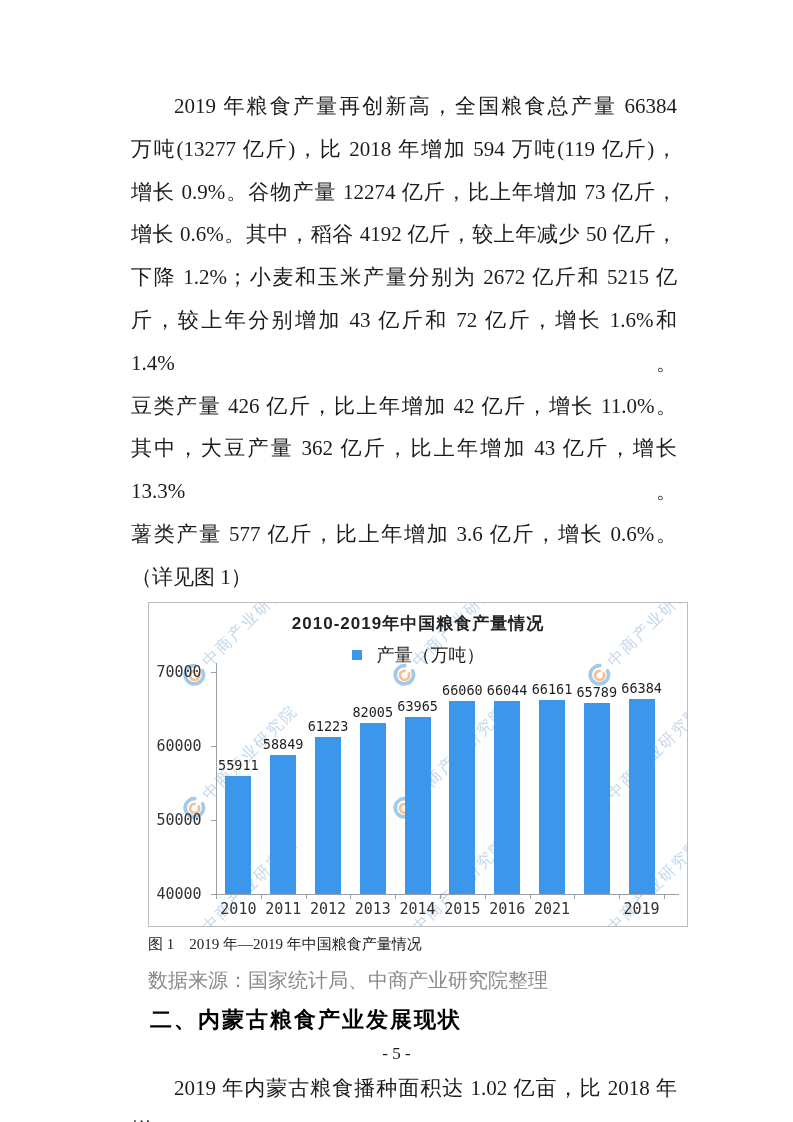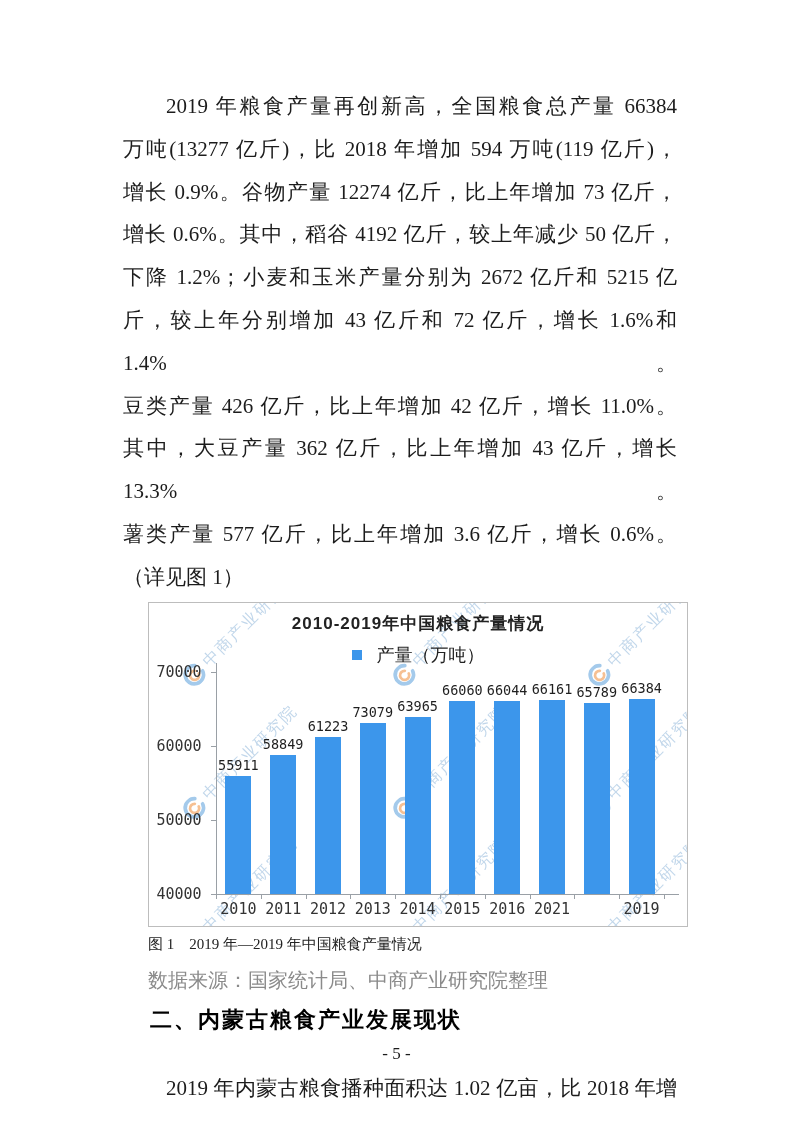--- a/index.html
+++ b/index.html
@@ -1,21 +1,21 @@
 <!DOCTYPE html>
 <html><head>
 <meta charset="utf-8">
 <style>
   html,body{margin:0;padding:0;background:#ffffff;}
   .page{position:relative;width:793px;height:1122px;background:#ffffff;overflow:hidden;
         font-family:"Liberation Serif","DejaVu Serif",serif;color:#1a1a1a;}
   .content{position:absolute;left:123px;top:0;width:554px;}
   .para{margin:0;}
   .line{font-size:21px;line-height:42.8px;text-align:justify;text-align-last:justify;
-        color:#1c1c1c;}
+        color:#1c1c1c;margin-left:8px;}
   .line.indent{text-indent:43px;}
   .line.plain{text-align:left;text-align-last:left;}
   
   .chart-box{position:relative;width:538px;height:323px;margin:3px 0 0 25px;
              border:1px solid #bdbdbd;background:#fff;overflow:hidden;}
   .chart-title{position:absolute;left:0;top:9px;width:100%;text-align:center;z-index:2;
                font-family:"Liberation Sans","DejaVu Sans",sans-serif;font-weight:bold;
                font-size:17px;letter-spacing:1px;color:#222;}
   .chart-legend{position:absolute;left:0;top:40px;width:100%;display:flex;z-index:2;
                 justify-content:center;align-items:center;gap:15px;
@@ -152,21 +152,21 @@
           <div class="axisline" style="left: 67px; top: 291px; width: 1px; height: 5px;"></div>
           <div class="bar" style="left: 121.2px; top: 152px; width: 26px; height: 139px; background: rgb(60, 150, 235);"></div>
           <div class="vlab" style="left: 102.2px; top: 133px; width: 64px;">58849</div>
           <div class="xlab" style="left: 111.8px; top: 297px; width: 44.8px;">2011</div>
           <div class="axisline" style="left: 111.8px; top: 291px; width: 1px; height: 5px;"></div>
           <div class="bar" style="left: 166px; top: 134px; width: 26px; height: 157px; background: rgb(60, 150, 235);"></div>
           <div class="vlab" style="left: 147px; top: 115px; width: 64px;">61223</div>
           <div class="xlab" style="left: 156.6px; top: 297px; width: 44.8px;">2012</div>
           <div class="axisline" style="left: 156.6px; top: 291px; width: 1px; height: 5px;"></div>
           <div class="bar" style="left: 210.8px; top: 120px; width: 26px; height: 171px; background: rgb(60, 150, 235);"></div>
-          <div class="vlab" style="left: 191.8px; top: 101px; width: 64px;">73079</div>
+          <div class="vlab" style="left: 191.8px; top: 101px; width: 64px;">82005</div>
           <div class="xlab" style="left: 201.4px; top: 297px; width: 44.8px;">2013</div>
           <div class="axisline" style="left: 201.4px; top: 291px; width: 1px; height: 5px;"></div>
           <div class="bar" style="left: 255.6px; top: 114px; width: 26px; height: 177px; background: rgb(60, 150, 235);"></div>
           <div class="vlab" style="left: 236.6px; top: 95px; width: 64px;">63965</div>
           <div class="xlab" style="left: 246.2px; top: 297px; width: 44.8px;">2014</div>
           <div class="axisline" style="left: 246.2px; top: 291px; width: 1px; height: 5px;"></div>
           <div class="bar" style="left: 300.4px; top: 98px; width: 26px; height: 193px; background: rgb(60, 150, 235);"></div>
           <div class="vlab" style="left: 281.4px; top: 79px; width: 64px;">66060</div>
           <div class="xlab" style="left: 291px; top: 297px; width: 44.8px;">2015</div>
           <div class="axisline" style="left: 291px; top: 291px; width: 1px; height: 5px;"></div>

